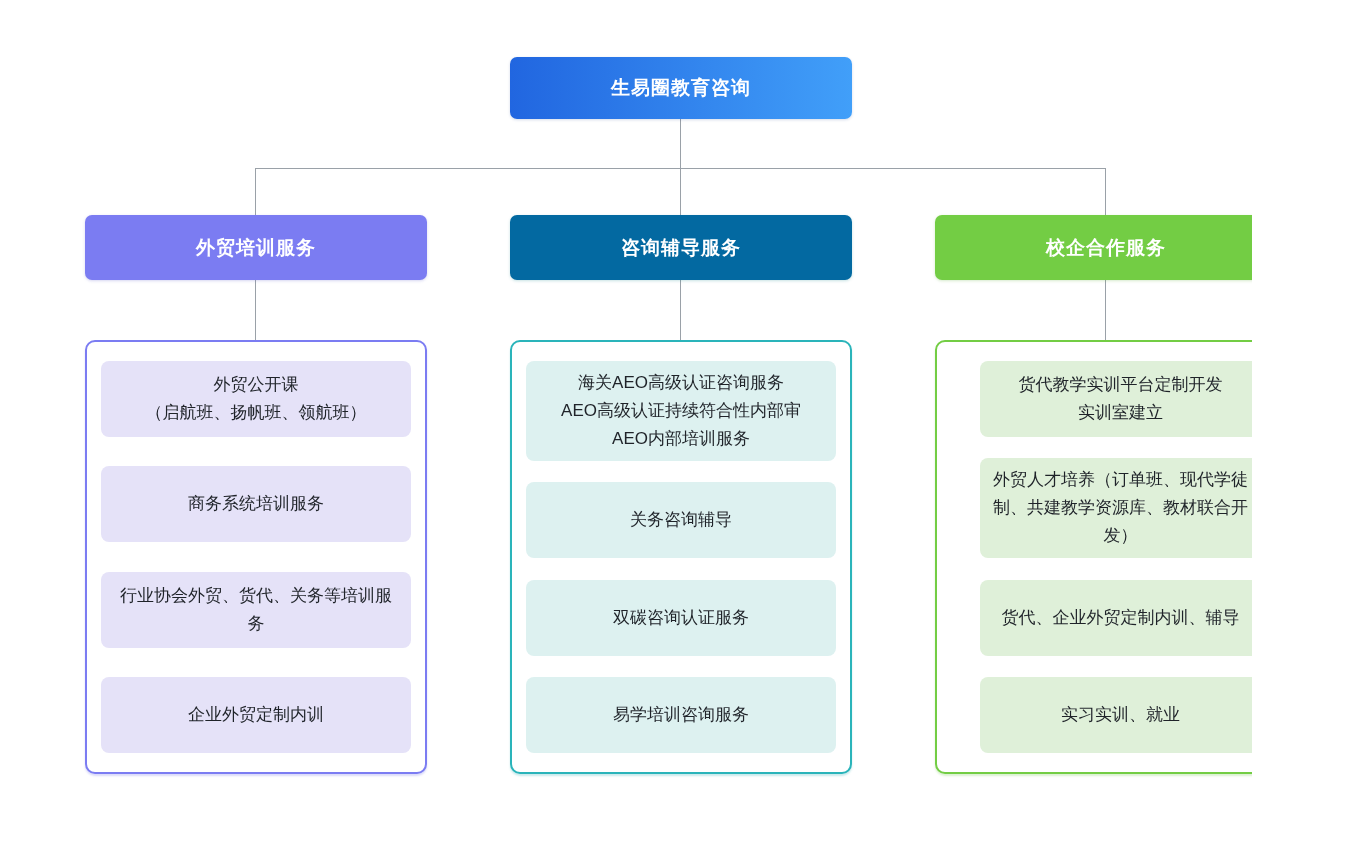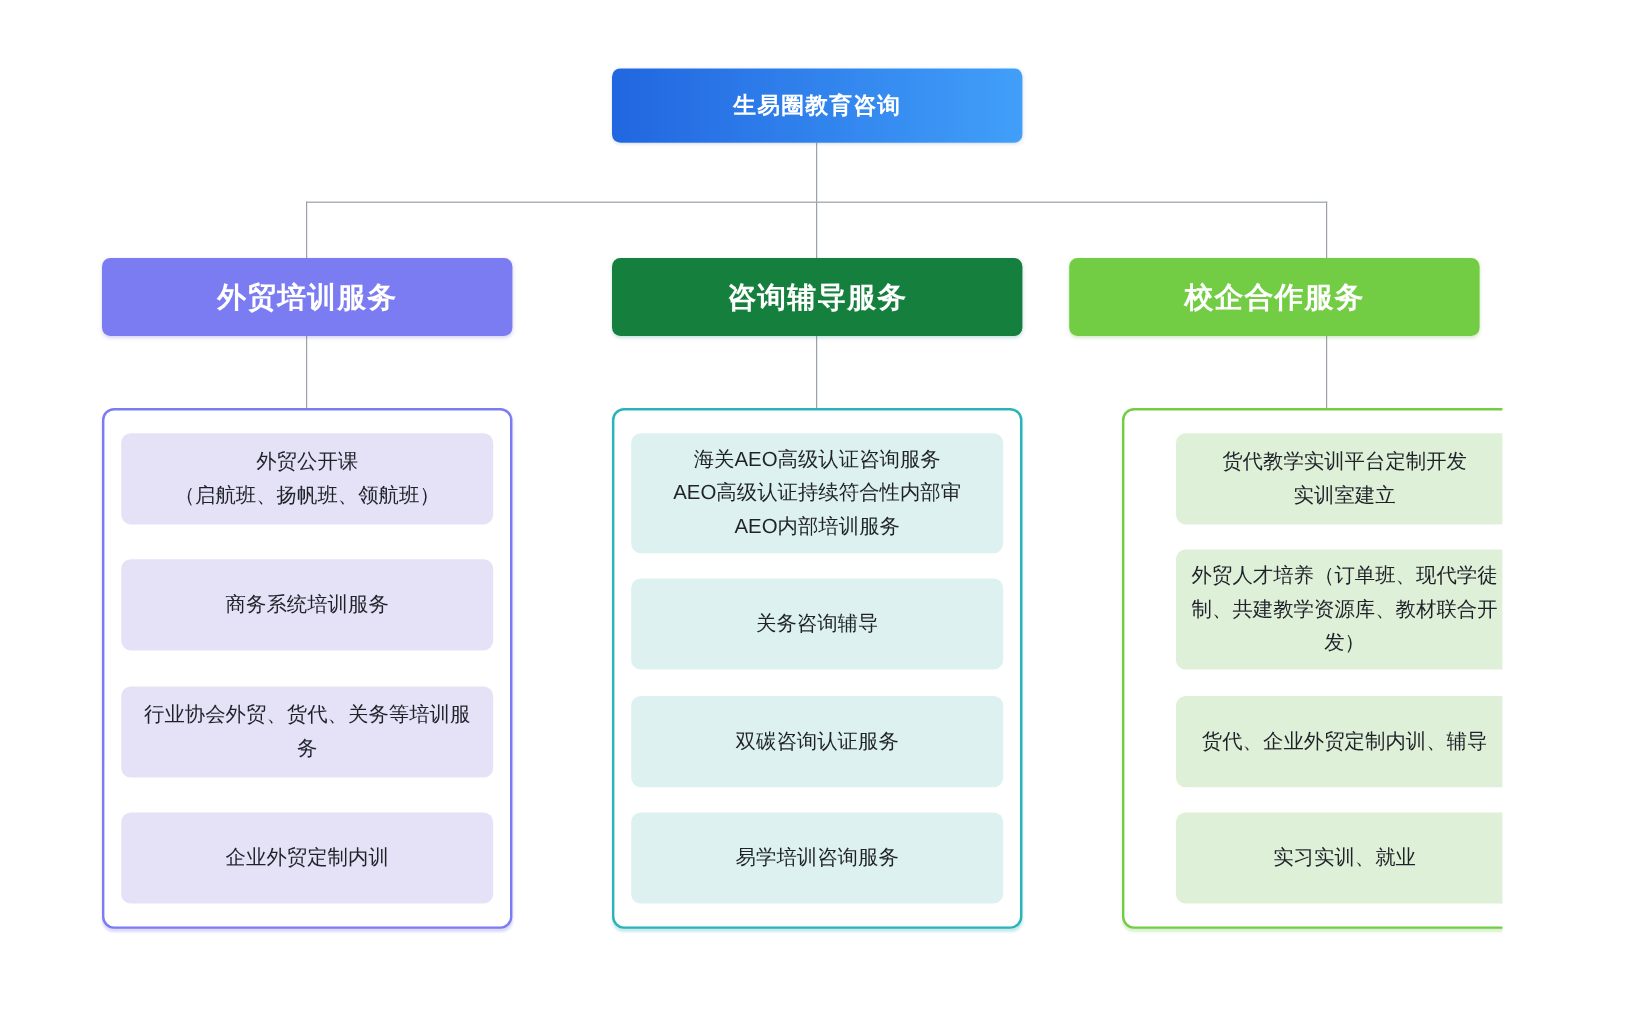--- a/index.html
+++ b/index.html
@@ -41,28 +41,28 @@
   }
 
   
   .branch-node {
     position: absolute;
     top: 215px;
     width: 342px; height: 65px;
     border-radius: 7px;
     display: flex; align-items: center; justify-content: center;
     color: #ffffff;
-    font-size: 24px;
+    font-size: 19px;
     font-weight: bold;
     letter-spacing: 1px;
     z-index: 2;
   }
   .branch-node.purple { left: 85px;  background: #7b7cf2; box-shadow: 0 1px 3px rgba(90,90,200,0.25); }
-  .branch-node.teal   { left: 510px; background: #15803d; box-shadow: 0 1px 3px rgba(30,140,145,0.25); }
-  .branch-node.green  { left: 891px; background: #73cd44; box-shadow: 0 1px 3px rgba(90,170,50,0.25); }
+  .branch-node.teal   { left: 510px; background: #0369a1; box-shadow: 0 1px 3px rgba(30,140,145,0.25); }
+  .branch-node.green  { left: 935px; background: #73cd44; box-shadow: 0 1px 3px rgba(90,170,50,0.25); }
 
   
   .branch-container {
     position: absolute;
     top: 340px;
     width: 342px; height: 434px;
     box-sizing: border-box;
     background: #ffffff;
     border-radius: 10px;
     padding: 19px 14px;

